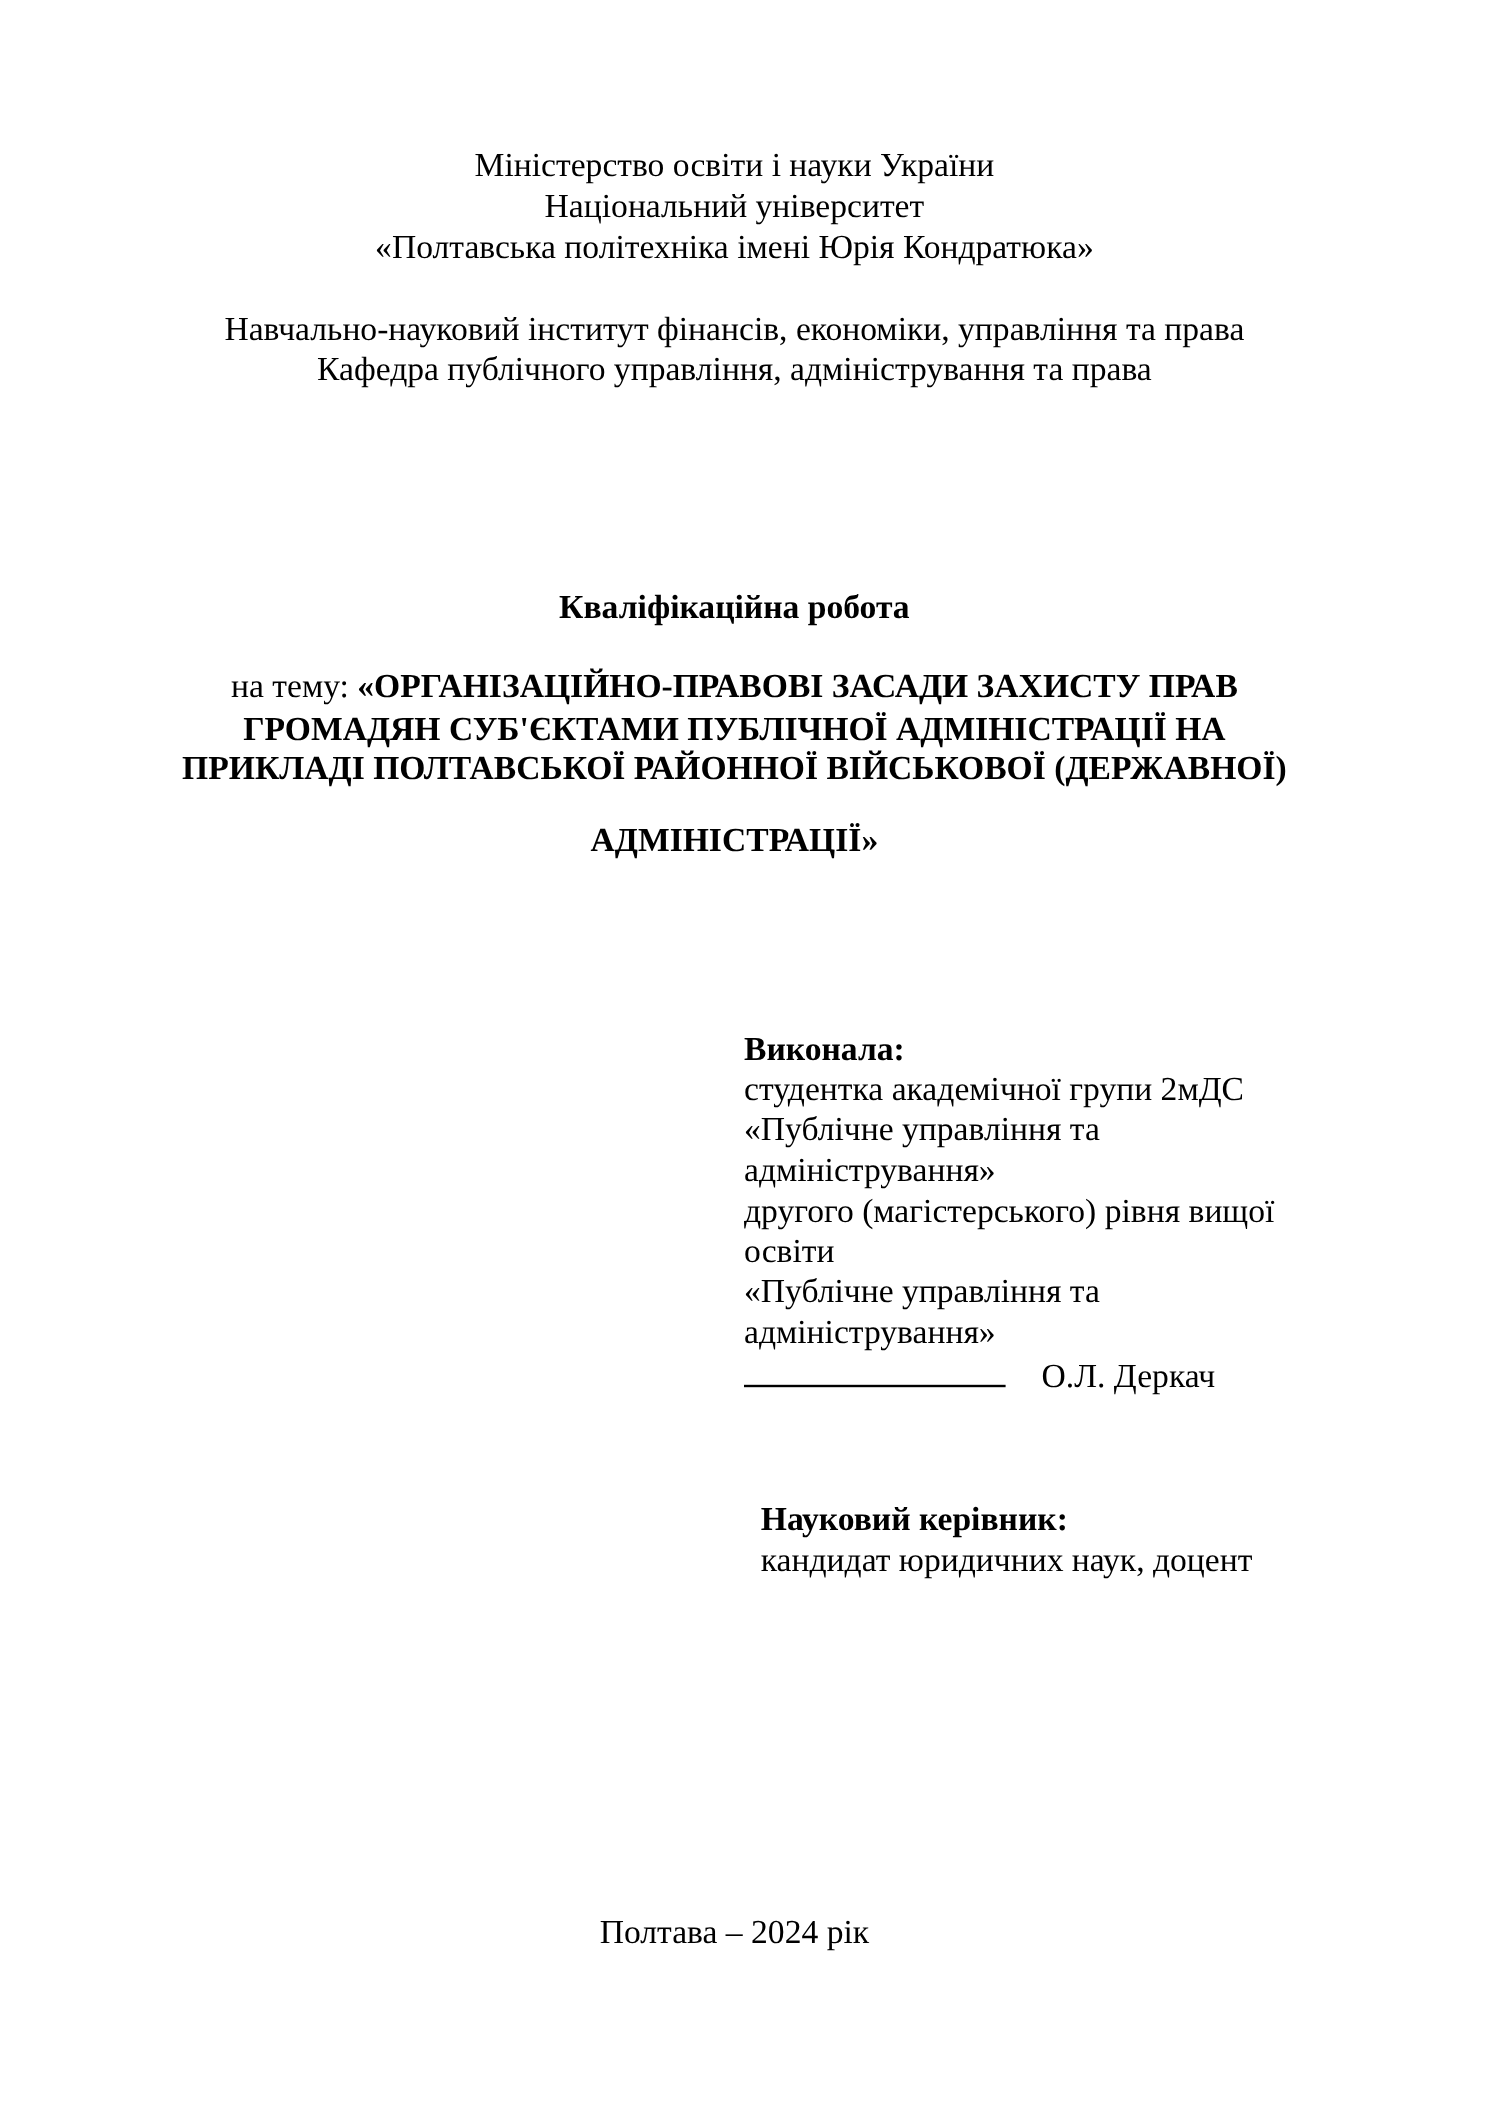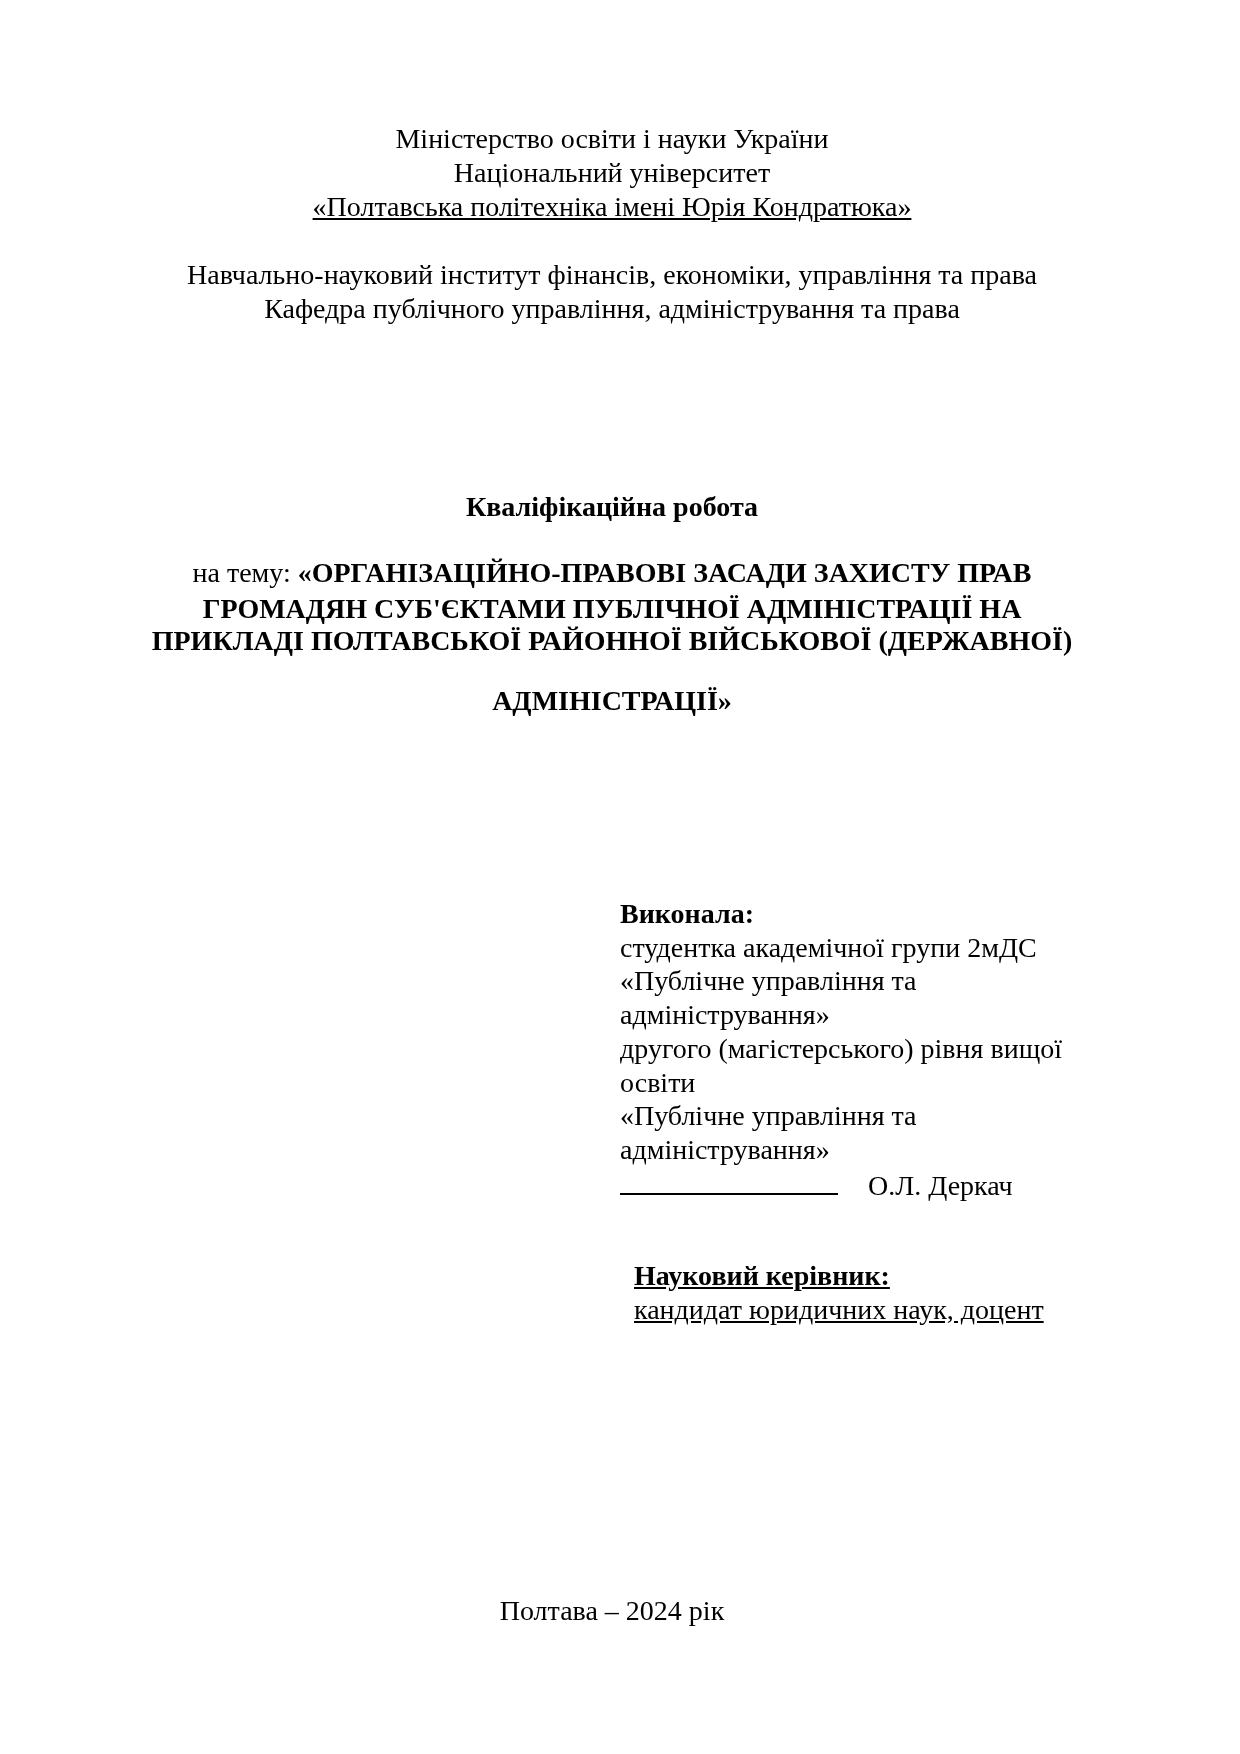--- a/index.html
+++ b/index.html
@@ -1,28 +1,28 @@
 <!DOCTYPE html>
 <html><head>
 <meta charset="utf-8">
 <style>
   html, body { margin: 0; padding: 0; background: #ffffff; }
   body { width: 1240px; height: 1754px; position: relative; overflow: hidden;
          font-family: "Liberation Serif", "DejaVu Serif", serif; color: #000; }
   .center { position: absolute; left: 0; width: 1224px; text-align: center; font-size: 28px; line-height: 34px; white-space: nowrap; }
   .bold { font-weight: bold; }
-  .block { position: absolute; font-size: 28px; line-height: 33.7px; white-space: nowrap; margin-top: 39px; }
+  .block { position: absolute; font-size: 28px; line-height: 33.7px; white-space: nowrap; }
   .sigline { display: inline-block; border-bottom: 2px solid #000; height: 26px; vertical-align: baseline; }
 </style>
 </head>
 <body>
 
 <div class="center" style="top:122px;">Міністерство освіти і науки України</div>
 <div class="center" style="top:156px;">Національний університет</div>
-<div class="center" style="top:190px;text-decoration:underline;">«Полтавська політехніка імені Юрія Кондратюка»</div>
+<div class="center" style="top:190px;">«Полтавська політехніка імені Юрія Кондратюка»</div>
 <div class="center" style="top:258px;">Навчально-науковий інститут фінансів, економіки, управління та права</div>
 <div class="center" style="top:292px;">Кафедра публічного управління, адміністрування та права</div>
 
 <div class="center bold" style="top:490px;">Кваліфікаційна робота</div>
 
 <div class="center bold" style="top:556px;"><span style="font-weight:normal;">на тему: </span><span>«ОРГАНІЗАЦІЙНО-ПРАВОВІ ЗАСАДИ ЗАХИСТУ ПРАВ</span></div>
 <div class="center bold" style="top:592px;">ГРОМАДЯН СУБ'ЄКТАМИ ПУБЛІЧНОЇ АДМІНІСТРАЦІЇ НА</div>
 <div class="center bold" style="top:624px;">ПРИКЛАДІ ПОЛТАВСЬКОЇ РАЙОННОЇ ВІЙСЬКОВОЇ (ДЕРЖАВНОЇ)</div>
 <div class="center bold" style="top:672px;margin-top:12px;">АДМІНІСТРАЦІЇ»</div>
 
@@ -33,18 +33,18 @@
   <div>адміністрування»</div>
   <div>другого (магістерського) рівня вищої</div>
   <div>освіти</div>
   <div>«Публічне управління та</div>
   <div>адміністрування»</div>
   <div>
     <span class="sigline" style="width:218px;"></span><span style="display:inline-block; width:30px;"></span><span>О.Л. Деркач</span>
   </div>
 </div>
 
-<div class="block" style="left:634px; top:1220px;text-decoration:underline;">
+<div class="block" style="left:634px; top:1250px;">
   <div class="bold">Науковий керівник:</div>
   <div>кандидат юридичних наук, доцент</div>
 </div>
 
 <div class="center" style="top:1594px;">Полтава – 2024 рік</div>
 
 </body></html>

